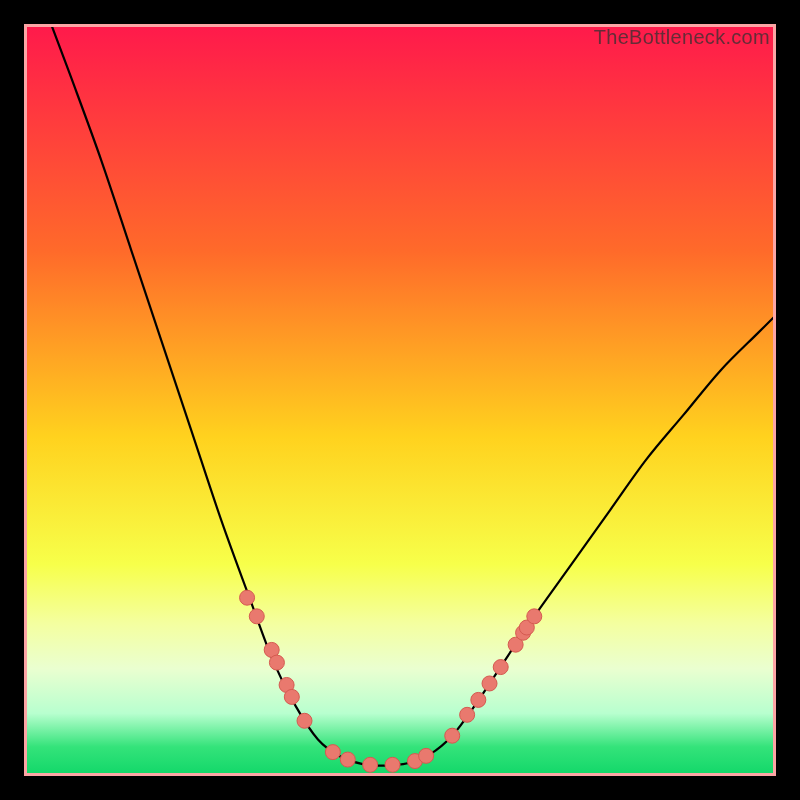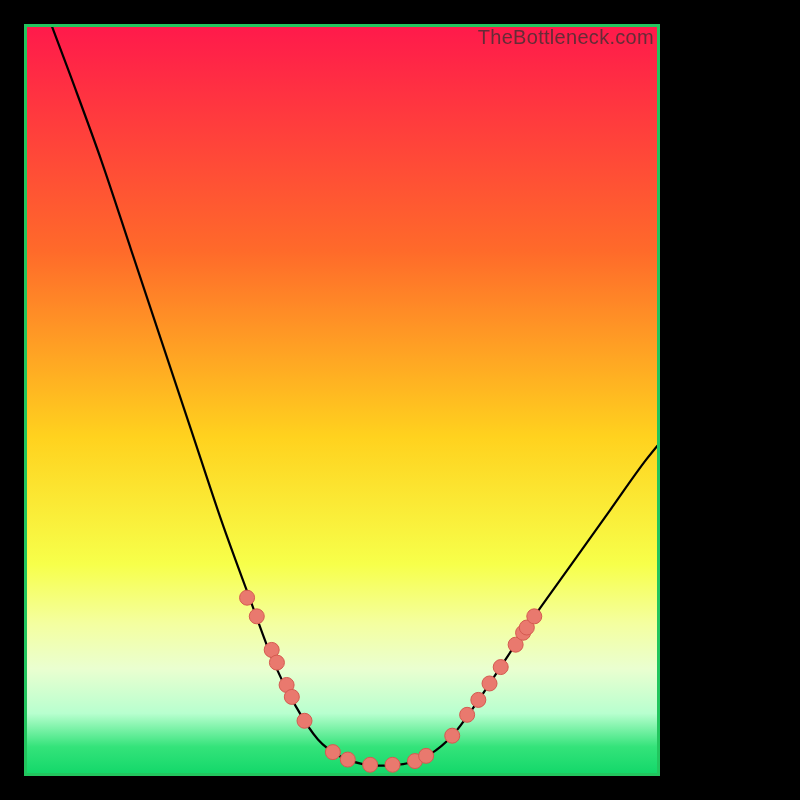--- a/index.html
+++ b/index.html
@@ -8,23 +8,23 @@
     width: 800px;
     height: 800px;
     background: #000;
     overflow: hidden;
     font-family: Arial, Helvetica, sans-serif;
   }
   .frame {
     position: absolute;
     left: 24px;
     top: 24px;
-    width: 636px;
+    width: 752px;
     height: 752px;
-    background: #22c55e;
+    background: #fca5a5;
     box-sizing: border-box;
   }
   .plot-area {
     position: absolute;
     left: 3px;
     top: 3px;
     right: 3px;
     bottom: 3px;
     overflow: hidden;
   }

